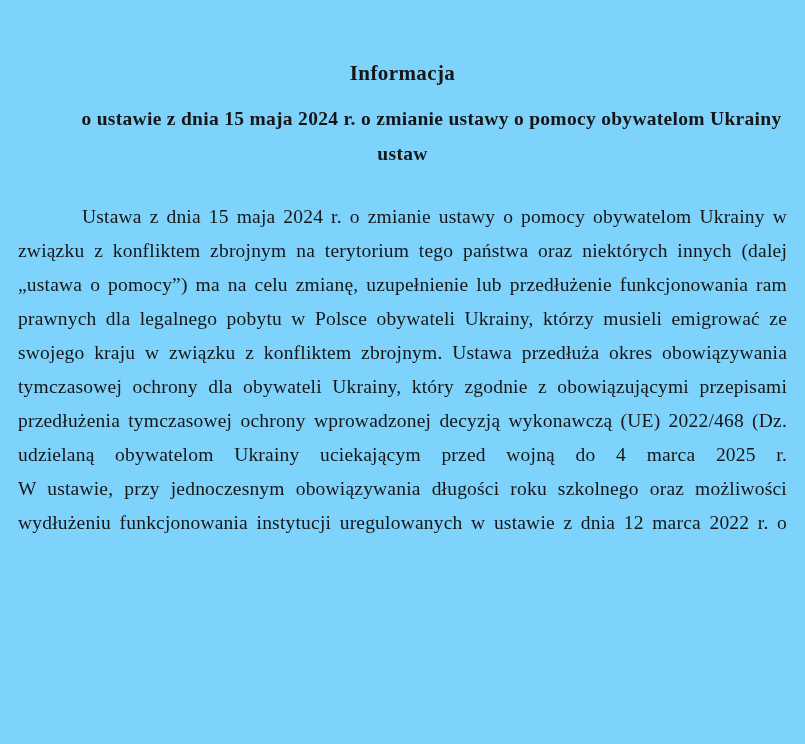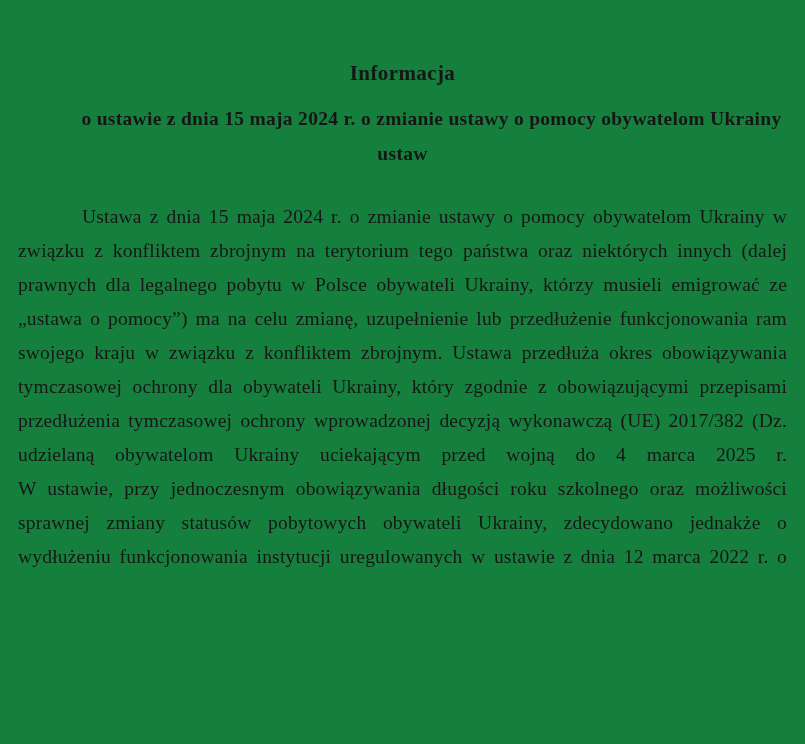--- a/index.html
+++ b/index.html
@@ -51,36 +51,35 @@
     -moz-text-align-last: justify;
     white-space: normal;
   }
   .body-line.first-line {
     text-indent: 64px;
   }
 </style>
 </head>
 <body>
 
-<div class="page" style="background: #15803d; color: rgb(22, 22, 22);">
+<div class="page" style="background: #7dd3fc; color: rgb(22, 22, 22);">
 
   <div class="doc-title">Informacja</div>
 
   <div class="doc-subtitle">
     <div class="subtitle-line first-line">o ustawie z dnia 15 maja 2024 r. o zmianie ustawy o pomocy obywatelom Ukrainy</div>
     <div class="subtitle-line">ustaw</div>
   </div>
 
   <div class="doc-body">
     <div class="body-line first-line">Ustawa z dnia 15 maja 2024 r. o zmianie ustawy o pomocy obywatelom Ukrainy w</div>
     <div class="body-line">związku z konfliktem zbrojnym na terytorium tego państwa oraz niektórych innych (dalej</div>
+    <div class="body-line">„ustawa o pomocy”) ma na celu zmianę, uzupełnienie lub przedłużenie funkcjonowania ram</div>
     <div class="body-line">prawnych dla legalnego pobytu w Polsce obywateli Ukrainy, którzy musieli emigrować ze</div>
-    <div class="body-line">„ustawa o pomocy”) ma na celu zmianę, uzupełnienie lub przedłużenie funkcjonowania ram</div>
     <div class="body-line">swojego kraju w związku z konfliktem zbrojnym. Ustawa przedłuża okres obowiązywania</div>
     <div class="body-line">tymczasowej ochrony dla obywateli Ukrainy, który zgodnie z obowiązującymi przepisami</div>
-    <div class="body-line">przedłużenia tymczasowej ochrony wprowadzonej decyzją wykonawczą (UE) 2017/382 (Dz.</div>
+    <div class="body-line">przedłużenia tymczasowej ochrony wprowadzonej decyzją wykonawczą (UE) 2022/468 (Dz.</div>
     <div class="body-line">udzielaną obywatelom Ukrainy uciekającym przed wojną do 4 marca 2025 r.</div>
     <div class="body-line">W ustawie, przy jednoczesnym obowiązywania długości roku szkolnego oraz możliwości</div>
-    <div class="body-line">sprawnej zmiany statusów pobytowych obywateli Ukrainy, zdecydowano jednakże o</div>
     <div class="body-line">wydłużeniu funkcjonowania instytucji uregulowanych w ustawie z dnia 12 marca 2022 r. o</div>
   </div>
 
 </div>
 
 </body></html>

